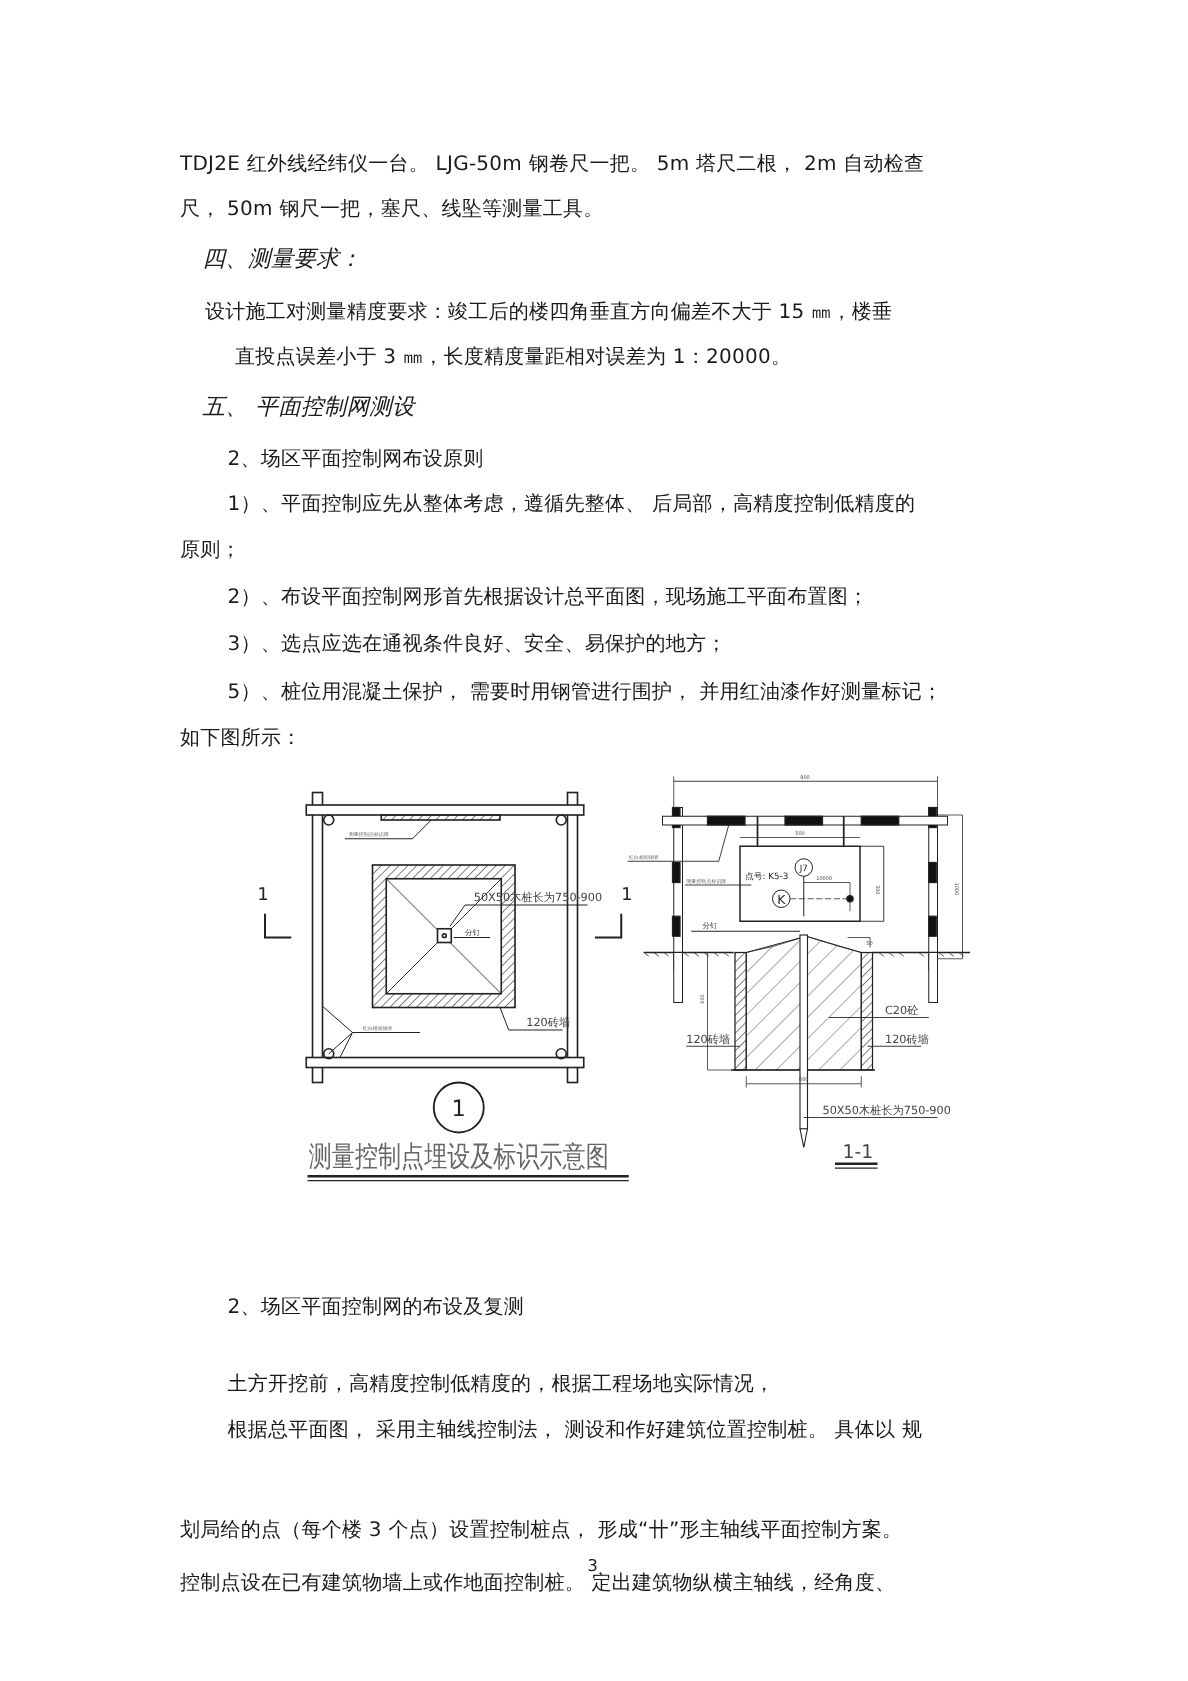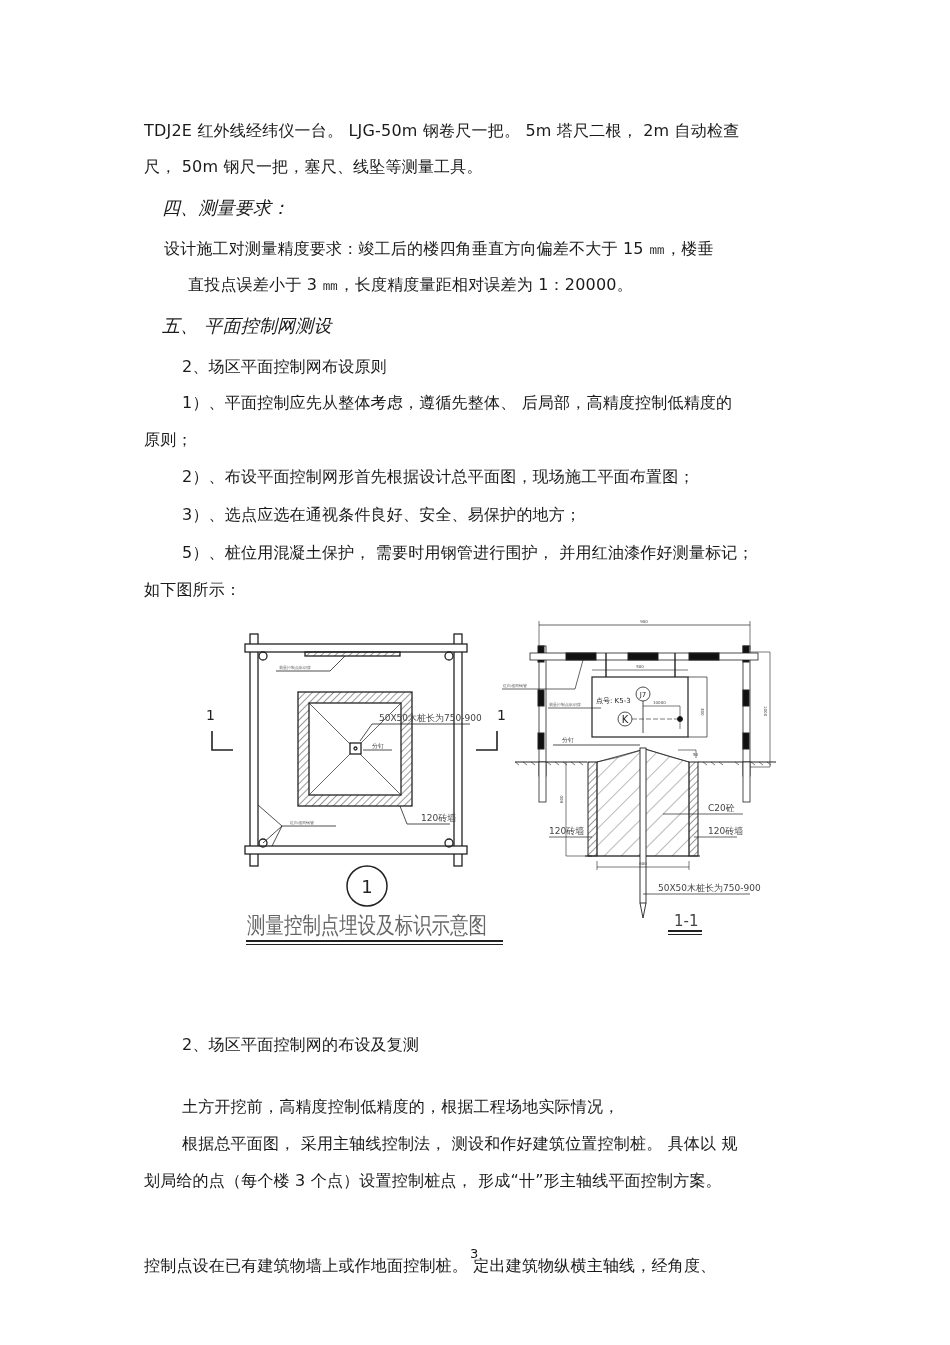--- a/index.html
+++ b/index.html
@@ -24,21 +24,21 @@
     <div class="line" style="left: 182px; top: 357px;">2、场区平面控制网布设原则</div>
     <div class="line" style="left: 182px; top: 393px;">1）、平面控制应先从整体考虑，遵循先整体、    后局部，高精度控制低精度的</div>
     <div class="line" style="left: 144px; top: 430px;">原则；</div>
     <div class="line" style="left: 182px; top: 467px;">2）、布设平面控制网形首先根据设计总平面图，现场施工平面布置图；</div>
     <div class="line" style="left: 182px; top: 505px;">3）、选点应选在通视条件良好、安全、易保护的地方；</div>
     <div class="line" style="left: 182px; top: 543px;">5）、桩位用混凝土保护，  需要时用钢管进行围护，  并用红油漆作好测量标记；</div>
     <div class="line" style="left: 144px; top: 580px;">如下图所示：</div>
     <div class="line" style="left: 182px; top: 1020px; margin-top: 15px;">2、场区平面控制网的布设及复测</div>
     <div class="line" style="left: 182px; top: 1097px;">土方开挖前，高精度控制低精度的，根据工程场地实际情况，</div>
     <div class="line" style="left: 182px; top: 1134px;">根据总平面图，  采用主轴线控制法，  测设和作好建筑位置控制桩。  具体以  规</div>
-    <div class="line" style="left: 144px; top: 1171px;">划局给的点（每个楼  3 个点）设置控制桩点，  形成“卄”形主轴线平面控制方案。</div>
+    <div class="line" style="left: 144px; top: 1214px;">划局给的点（每个楼  3 个点）设置控制桩点，  形成“卄”形主轴线平面控制方案。</div>
     <div class="line" style="left: 144px; top: 1208px; margin-top: 48px;">控制点设在已有建筑物墙上或作地面控制桩。     定出建筑物纵横主轴线，经角度、</div>
   </div>
 
 <svg class="diagram" width="950" height="1345" viewBox="0 0 950 1345" xmlns="http://www.w3.org/2000/svg">
   <defs>
     <pattern id="hatch" patternUnits="userSpaceOnUse" width="5" height="5" patternTransform="rotate(45)">
       <line x1="0" y1="0" x2="0" y2="5" stroke="#333" stroke-width="1"></line>
     </pattern>
     <pattern id="hatchwide" patternUnits="userSpaceOnUse" width="12" height="12" patternTransform="rotate(45)">
       <line x1="0" y1="0" x2="0" y2="12" stroke="#555" stroke-width="0.8"></line>

